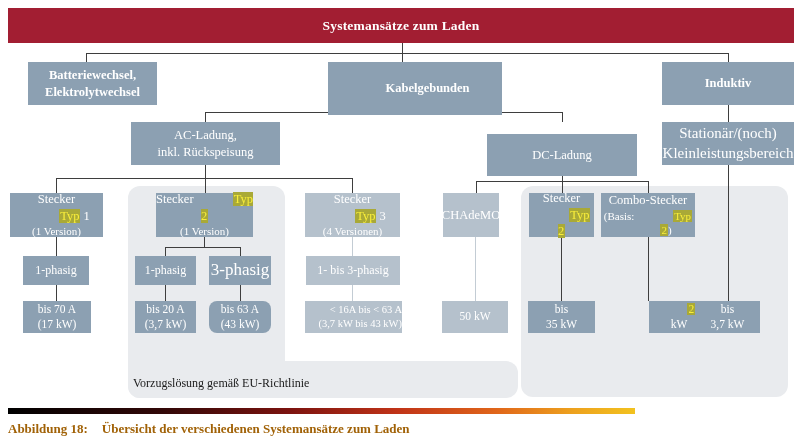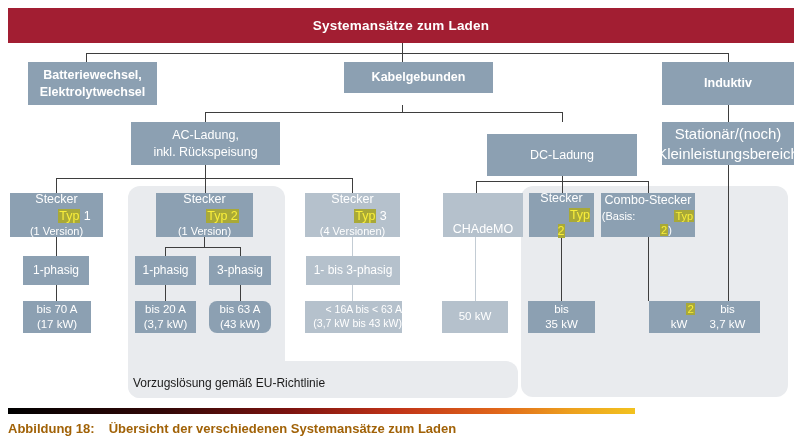--- a/index.html
+++ b/index.html
@@ -1,18 +1,18 @@
 <!DOCTYPE html>
 <html style="--banner_red: #A21E32; --box_blue: #8CA0B2; --box_faded: #B5C1CC; --highlight_bg: #A9A937; --highlight_text: #F9EE3A; --panel_gray: #E9EBEE; --line_dark: #3E3E3E; --line_faded: #C3CCD4; --gradient_start: #000000; --gradient_mid: #C03318; --gradient_end: #F2C21F;"><head>
 <meta charset="utf-8">
 <style>
   html,body{margin:0;padding:0;background:#fff;}
   #fig{
     position:relative;width:802px;height:446px;background:#fff;overflow:hidden;
-    font-family:Liberation Sans, sans-serif;
+    font-family:Liberation Serif, serif;
     -webkit-font-smoothing:antialiased;
   }
   .banner{
     position:absolute;left:8px;top:8px;width:786px;height:35px;
     background:var(--banner_red);color:#fff;font-weight:bold;font-size:13.5px;
     display:flex;align-items:center;justify-content:center;letter-spacing:.2px;
   }
   .panel{position:absolute;background:var(--panel_gray);border-radius:12px;}
   .cline{position:absolute;background:var(--line_dark);}
   .cline.fad{background:var(--line_faded);}
@@ -84,21 +84,21 @@
   <div class="cline fad" style="left:475px;top:237px;width:1px;height:64px;"></div>
 
   <div class="banner">
     <span>Systemansätze zum Laden</span>
   </div>
 
   <div class="box bold" style="left:28px;top:62px;width:129px;height:43px;">
     <span>Batteriewechsel,</span>
     <span>Elektrolytwechsel</span>
   </div>
-  <div class="box bold" style="left:344px;top:62px;width:149px;height:31px;">
+  <div class="box bold" style="left:328px;top:62px;width:149px;height:53px;padding-left:25px;">
     <span>Kabelgebunden</span>
   </div>
   <div class="box bold" style="left:662px;top:62px;width:132px;height:43px;">
     <span>Induktiv</span>
   </div>
 
   <div class="box" style="left:131px;top:122px;width:149px;height:43px;">
     <span>AC-Ladung,</span>
     <span>inkl. Rückspeisung</span>
   </div>
@@ -115,39 +115,39 @@
     <span class="sub">(1 Version)</span>
   </div>
   <div class="box" style="left:156px;top:193px;width:97px;height:44px;">
     <span><span>Stecker </span><span class="hl">Typ 2</span><span></span></span>
     <span class="sub">(1 Version)</span>
   </div>
   <div class="box faded" style="left:305px;top:193px;width:95px;height:44px;">
     <span><span>Stecker </span><span class="hl">Typ</span><span> 3</span></span>
     <span class="sub">(4 Versionen)</span>
   </div>
-  <div class="box faded" style="left:443px;top:193px;width:80px;height:44px;justify-content:flex-end;">
+  <div class="box faded" style="left:443px;top:193px;width:56px;height:44px;">
     <span>CHAdeMO</span>
   </div>
   <div class="box" style="left:529px;top:193px;width:65px;height:44px;">
     <span>Stecker</span>
     <span><span class="hl">Typ 2</span></span>
   </div>
   <div class="box" style="left:601px;top:193px;width:94px;height:44px;">
     <span>Combo-Stecker</span>
     <span class="sub"><span>(Basis: </span><span class="hl">Typ</span><span> </span><span class="hl">2</span><span>)</span></span>
   </div>
 
   <div class="box" style="left:23px;top:256px;width:66px;height:29px;font-size:12px;">
     <span>1-phasig</span>
   </div>
   <div class="box" style="left:135px;top:256px;width:61px;height:29px;font-size:12px;">
     <span>1-phasig</span>
   </div>
-  <div class="box" style="left:209px;top:256px;width:62px;height:29px;font-size:12px;">
+  <div class="box" style="left:209px;top:256px;width:62px;height:29px;font-size:17px;">
     <span>3-phasig</span>
   </div>
   <div class="box faded" style="left:306px;top:256px;width:94px;height:29px;font-size:12px;">
     <span>1- bis 3-phasig</span>
   </div>
 
   <div class="box sm" style="left:23px;top:301px;width:68px;height:32px;">
     <span>bis 70 A</span>
     <span>(17 kW)</span>
   </div>

